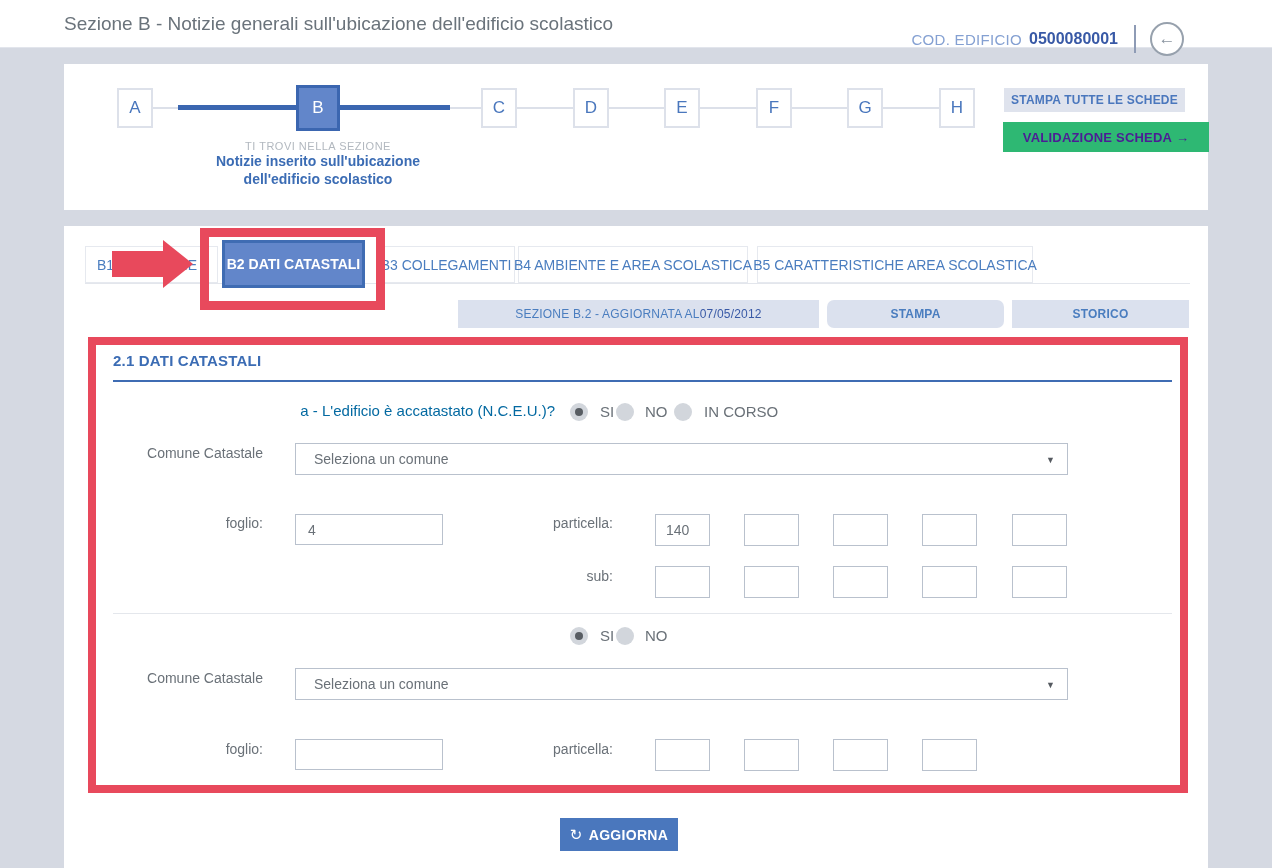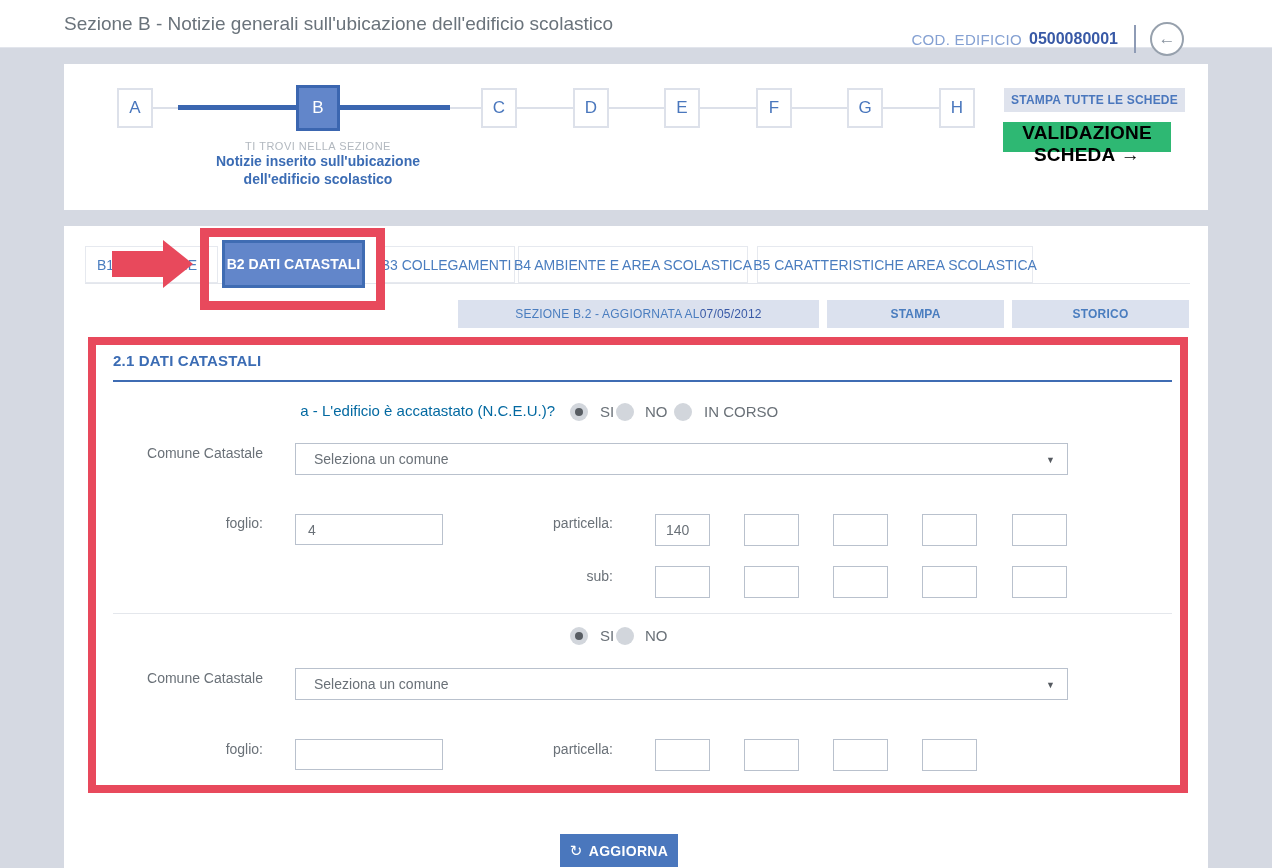--- a/index.html
+++ b/index.html
@@ -22,21 +22,21 @@
   .content-card { left:64px; top:226px; width:1144px; height:642px; }
 
   
   .track-gray { position:absolute; left:71px; top:43px; width:822px; height:2px; background:#dce0e9; }
   .track-blue { position:absolute; left:114px; top:41px; width:272px; height:5px; background:#3b66b0; }
   .step { position:absolute; top:24px; width:36px; height:40px; background:#fff; border:2px solid #dde1ea; color:#4a77bd; font-size:17px; display:flex; align-items:center; justify-content:center; cursor:pointer; }
   .step.active { top:21px; width:44px; height:46px; background:#6286ca; border:3px solid #3b66b0; color:#ffffff; }
   .step-caption { position:absolute; top:76px; left:254px; transform:translateX(-50%); font-size:11px; letter-spacing:.5px; color:#b2b8bf; white-space:nowrap; }
   .step-title { position:absolute; left:254px; transform:translateX(-50%); font-size:14px; font-weight:bold; color:#3b6cb4; white-space:nowrap; }
   .btn-print-all { position:absolute; left:940px; top:24px; width:181px; height:24px; background:#dfe3ed; color:#4a77bd; font-weight:bold; font-size:12px; border:none; letter-spacing:.2px; cursor:pointer; }
-  .btn-validate { position:absolute; left:939px; top:58px; width:168px; height:30px; background:#2eb873; color:#000000; font-weight:bold; font-size:19px; border:none; letter-spacing:.2px; cursor:pointer; }
+  .btn-validate { position:absolute; left:939px; top:58px; width:206px; height:30px; background:#2eb873; color:#4c1d95; font-weight:bold; font-size:13px; border:none; letter-spacing:.2px; cursor:pointer; }
 
   
   .tabs-underline { position:absolute; left:21px; top:57px; width:1105px; height:1px; background:#e3e6ec; }
   .tab { position:absolute; top:20px; height:37px; background:#ffffff; border:1px solid #e6e9ef; color:#4a7dbf; font-size:14px; display:flex; align-items:center; justify-content:center; white-space:nowrap; cursor:pointer; }
   .tab.active { top:14px; height:48px; background:#6286ca; border:3px solid #3f6cb3; color:#ffffff; font-weight:600; }
 
   
   .tool-btn { position:absolute; top:74px; height:28px; background:#dbe1ee; border:none; color:#4a7dbf; font-size:12px; display:flex; align-items:center; justify-content:center; letter-spacing:.2px; cursor:pointer; }
   .tool-btn .bold-date { font-weight:normal; color:#3859a6; }
   .tool-btn.plain { font-weight:bold; }
@@ -47,21 +47,21 @@
   .row-divider { position:absolute; left:49px; top:387px; width:1059px; height:1px; background:#e4e7ec; }
   .q { position:absolute; color:#0369a1; font-size:15px; text-align:right; }
   .lbl { position:absolute; color:#6a7178; font-size:14px; text-align:right; }
   .radio { position:absolute; width:18px; height:18px; border-radius:50%; background:#d2d6dc; cursor:pointer; }
   .radio.checked::after { content:""; position:absolute; left:5px; top:5px; width:8px; height:8px; border-radius:50%; background:#585d63; }
   .radio-lbl { position:absolute; color:#6a7178; font-size:15px; cursor:default; }
   .sel { position:absolute; height:32px; background:#fff; border:1px solid #b9c1cd; color:#6a7178; font-size:14px; display:flex; align-items:center; padding:0 30px 0 18px; cursor:pointer; }
   .sel .caret { position:absolute; right:12px; top:11px; font-size:9px; color:#555a60; }
   input.box { position:absolute; height:31px; background:#fff; border:1px solid #b9c1cd; color:#6a7178; font-size:14px; padding:0 6px 0 12px; outline:none; }
   input.box.small { width:55px; height:32px; padding:0 4px 0 10px; }
-  .btn-aggiorna { position:absolute; left:496px; top:608px; width:118px; height:33px; background:#4a77bd; border:none; color:#ffffff; font-size:14px; font-weight:bold; letter-spacing:.3px; cursor:pointer; }
+  .btn-aggiorna { position:absolute; left:496px; top:592px; width:118px; height:33px; background:#4a77bd; border:none; color:#ffffff; font-size:14px; font-weight:bold; letter-spacing:.3px; cursor:pointer; }
   .btn-aggiorna .refresh { font-weight:normal; font-size:15px; margin-right:6px; }
 
   
   .anno { position:absolute; z-index:50; pointer-events:none; }
   .anno-rect-tab { left:200px; top:228px; width:185px; height:82px; border:9px solid #e8495c; }
   .anno-rect-form { left:88px; top:337px; width:1100px; height:456px; border:8px solid #e8495c; }
   .anno-arrow-body { left:112px; top:251px; width:53px; height:26px; background:#e8495c; }
   .anno-arrow-head { left:163px; top:240px; width:0; height:0; border-top:24px solid transparent; border-bottom:24px solid transparent; border-left:30px solid #e8495c; }
 
   .b1-frag-start { position:absolute; left:11px; top:10px; }
@@ -109,21 +109,21 @@
     </div>
     <div class="tab active" style="left:158px; width:143px;">B2 DATI CATASTALI</div>
     <div class="tab" style="left:313px; width:138px;">B3 COLLEGAMENTI</div>
     <div class="tab" style="left:454px; width:230px;">B4 AMBIENTE E AREA SCOLASTICA</div>
     <div class="tab" style="left:693px; width:276px;">B5 CARATTERISTICHE AREA SCOLASTICA</div>
 
     <button class="tool-btn" style="left:394px; width:361px;">
       <span>SEZIONE B.2 - AGGIORNATA AL </span>
       <span class="bold-date">07/05/2012</span>
     </button>
-    <button class="tool-btn plain" style="left:763px; width:177px;">STAMPA</button>
+    <button class="tool-btn plain" style="left:763px; width:177px;border-radius:7px;">STAMPA</button>
     <button class="tool-btn plain" style="left:948px; width:177px;">STORICO</button>
 
     <div class="section-title">2.1 DATI CATASTALI</div>
     <div class="section-rule"></div>
 
     <div class="q" style="left:49px; top:176px; width:442px;">a - L'edificio è accatastato (N.C.E.U.)?</div>
     <span class="radio checked" style="left:506px; top:177px;"></span>
     <span class="radio-lbl" style="left:536px; top:177px;">SI</span>
     <span class="radio" style="left:552px; top:177px;"></span>
     <span class="radio-lbl" style="left:581px; top:177px;">NO</span>

